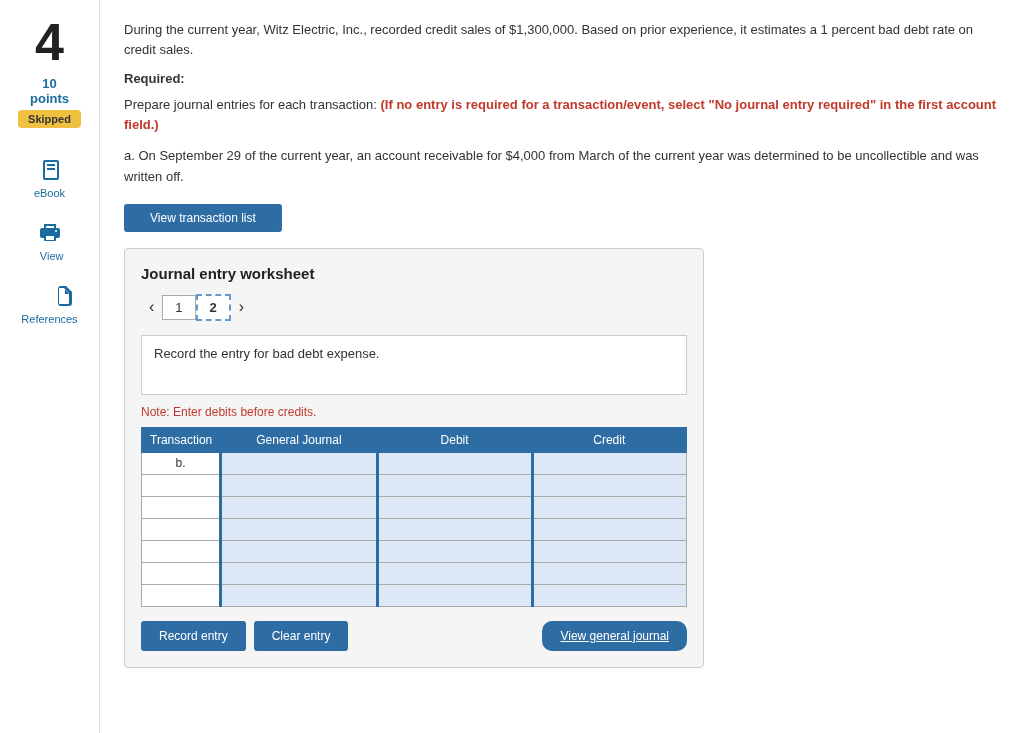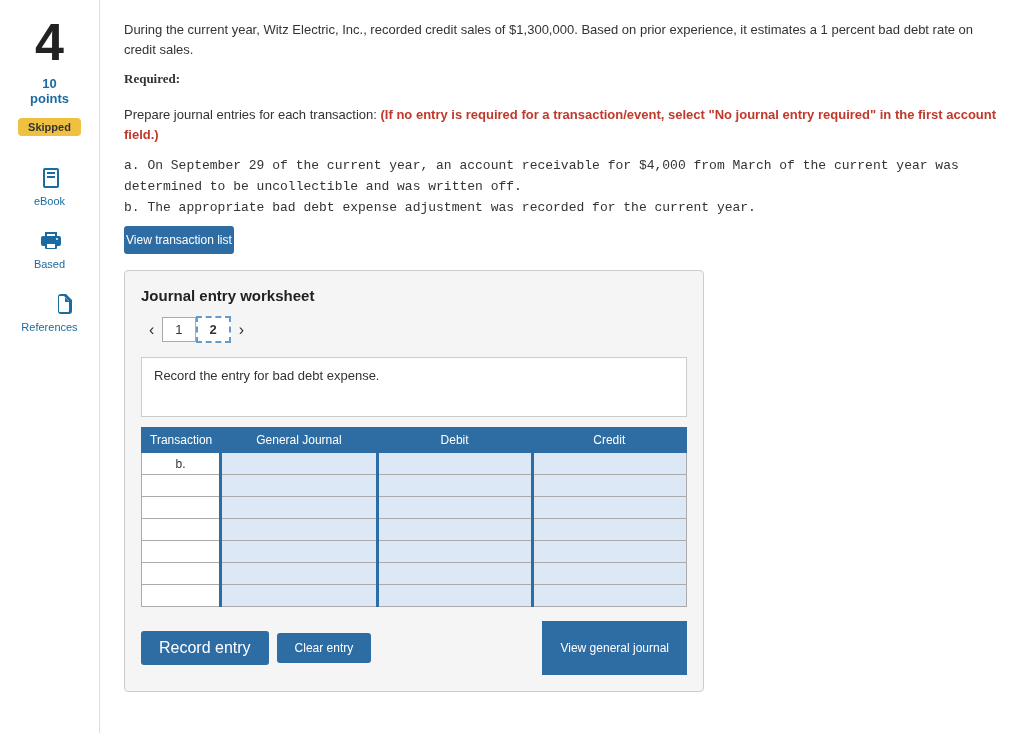--- a/index.html
+++ b/index.html
@@ -21,21 +21,20 @@
       font-size: 52px;
       font-weight: bold;
       color: #222;
       line-height: 1;
       margin-bottom: 4px;
     }
     .points-label {
       font-size: 11px;
       color: #555;
       text-align: center;
-      margin-bottom: 8px;
     }
     .points-label span {
       display: block;
       font-size: 13px;
       font-weight: bold;
       color: #1a6ba0;
     }
     .skipped-badge {
       background: #f0c040;
       color: #333;
@@ -71,47 +70,45 @@
     }
 
     .problem-text {
       font-size: 13px;
       line-height: 1.5;
       margin-bottom: 12px;
     }
 
     .required-label {
       font-weight: bold;
-      margin-bottom: 18px;
-      font-family: Liberation Serif, serif;
+      margin-bottom: 9px;
     }
 
     .instruction-text {
       font-size: 13px;
       line-height: 1.5;
       margin-bottom: 12px;
     }
 
     .instruction-text .highlight {
       font-weight: bold;
       color: #c0392b;
     }
 
     .sub-instructions {
       font-size: 13px;
       line-height: 1.6;
-      margin-bottom: 8px;
-      font-family: Liberation Mono, monospace;
+      margin-bottom: 16px;
     }
 
     .view-transaction-btn {
       background: #2e6da4;
       color: #fff;
       border: none;
-      padding: 7px 2px;
+      padding: 7px 26px;
       font-size: 12px;
       cursor: pointer;
       border-radius: 3px;
       margin-bottom: 16px;
     }
 
     
     .worksheet-container {
       border: 1px solid #ccc;
       border-radius: 4px;
@@ -218,42 +215,43 @@
     .action-buttons {
       display: flex;
       gap: 8px;
       align-items: center;
     }
     .btn-record {
       background: #2e6da4;
       color: #fff;
       border: none;
       padding: 8px 18px;
-      font-size: 16px;
+      font-size: 12px;
       cursor: pointer;
       border-radius: 3px;
     }
     .btn-clear {
       background: #2e6da4;
       color: #fff;
       border: none;
       padding: 8px 18px;
       font-size: 12px;
       cursor: pointer;
       border-radius: 3px;
     }
     .btn-view-journal {
       background: #2e6da4;
       color: #fff;
       border: none;
-      padding: 20px 18px;
-      font-size: 12px;
-      cursor: pointer;
-      border-radius: 0;
+      padding: 8px 18px;
+      font-size: 12px;
+      cursor: pointer;
+      border-radius: 10px;
       margin-left: auto;
+      text-decoration: underline;
     }
   </style>
 </head>
 <body>
 
 <div class="page-container">
 
   <div class="sidebar">
     <div class="question-number">4</div>
     <div class="points-label">
@@ -270,21 +268,21 @@
       </div>
       <span>eBook</span>
     </div>
 
     <div class="sidebar-item">
       <div class="sidebar-icon">
         <svg width="24" height="24" viewBox="0 0 24 24">
             <path d="M18 3H6v4H4a2 2 0 0 0-2 2v6a2 2 0 0 0 2 2h2v2a1 1 0 0 0 1 1h10a1 1 0 0 0 1-1v-2h2a2 2 0 0 0 2-2V9a2 2 0 0 0-2-2h-2V3zm-2 16H8v-4h8v4zm2-8a1 1 0 1 1 0-2 1 1 0 0 1 0 2zM8 5h8v2H8V5z"></path>
           </svg>
       </div>
-      <span>Based</span>
+      <span>View</span>
     </div>
 
     <div class="sidebar-item">
       <div class="sidebar-icon">
         <svg width="24" height="24" viewBox="0 0 24 24">
             <path d="M8 4a1 1 0 0 0-1 1v14a1 1 0 0 0 1 1h8a1 1 0 0 0 1-1V9l-5-5H8zm5 1.5L17.5 10H13V5.5zM6 5a3 3 0 0 1 3-3h5l6 6v11a3 3 0 0 1-3 3H9a3 3 0 0 1-3-3V5z"></path>
           </svg>
       </div>
       <span>References</span>
     </div>
@@ -293,40 +291,40 @@
   <div class="main-content">
     <p class="problem-text">During the current year, Witz Electric, Inc., recorded credit sales of $1,300,000. Based on prior experience, it estimates a 1 percent bad debt rate on credit sales.</p>
 
     <p class="required-label">Required:</p>
     <p class="instruction-text">
       <span>Prepare journal entries for each transaction: </span><span class="highlight">(If no entry is required for a transaction/event, select "No journal entry required" in the first account field.)</span>
     </p>
 
     <div class="sub-instructions">
       <p>a. On September 29 of the current year, an account receivable for $4,000 from March of the current year was determined to be uncollectible and was written off.</p>
-      <p>b. The appropriate bad debt expense adjustment was recorded for the current year.</p>
     </div>
 
     <button class="view-transaction-btn">View transaction list</button>
 
     
     <div class="worksheet-container">
       <div class="worksheet-title">Journal entry worksheet</div>
 
       <div class="pagination">
         <button class="page-arrow">‹</button>
         <button class="page-btn">1</button>
         <button class="page-btn active">2</button>
         <button class="page-arrow">›</button>
       </div>
 
       <div class="description-box">
         <span>Record the entry for bad debt expense.</span>
       </div>
 
+      <p class="note-text">Note: Enter debits before credits.</p>
 
       <table class="journal-table">
         <thead>
           <tr>
             <th class="left">Transaction</th>
             <th class="left">General Journal</th>
             <th>Debit</th>
             <th>Credit</th>
           </tr>
         </thead>

